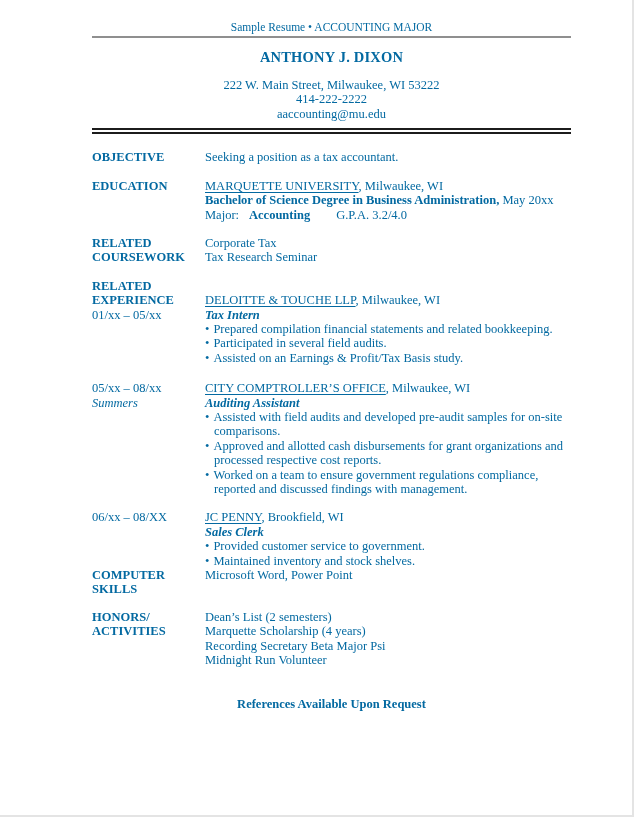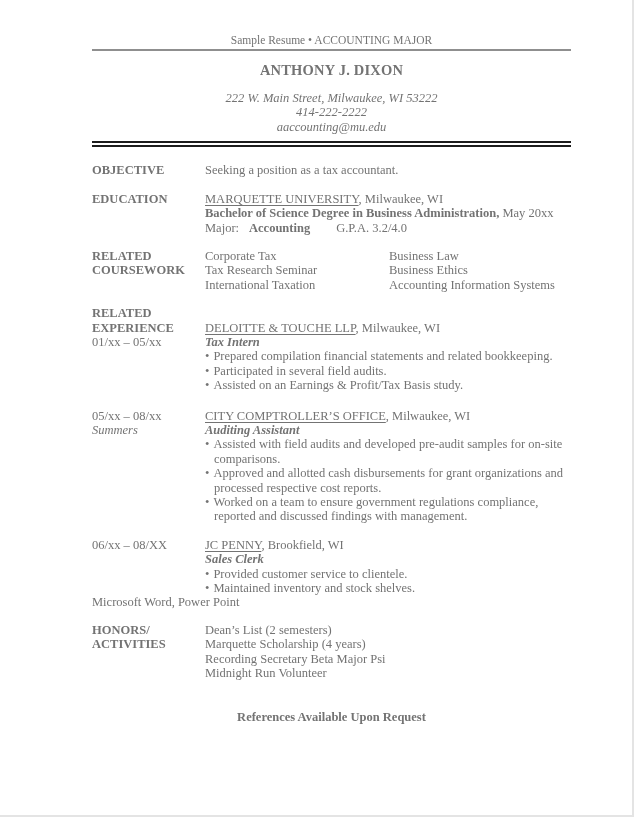--- a/index.html
+++ b/index.html
@@ -1,27 +1,27 @@
 <!DOCTYPE html>
 <html><head>
 <meta charset="utf-8">
 <style>
   html,body{margin:0;padding:0;background:#ffffff;}
   .page{
     width:634px;height:817px;box-sizing:border-box;
-    padding:33px 61px 0 92px;
+    padding:20px 61px 0 92px;
     border-right:2px solid #e4e4e4;border-bottom:2px solid #e4e4e4;
     font-family:"Liberation Serif","DejaVu Serif",serif;
-    font-size:12.5px;line-height:14.4px;color:#737373;
+    font-size:12.5px;line-height:14.4px;color:#0369a1;
     overflow:hidden;
   }
   .top-header-text{text-align:center;font-size:11.5px;}
   .header-rule{border-bottom:2px solid #8f8f8f;margin-top:2px;}
   .name{text-align:center;font-weight:bold;font-size:14.5px;margin-top:12px;letter-spacing:.2px;}
-  .contact{text-align:center;margin-top:13px;line-height:14.5px;font-style:italic;}
+  .contact{text-align:center;margin-top:13px;line-height:14.5px;}
   .double-rule{margin-top:7px;height:2px;border-top:2px solid #1c1c1c;border-bottom:2px solid #1c1c1c;}
   .resume-body{margin-top:16px;}
   .row{display:flex;}
   .label-col{width:113px;flex:0 0 113px;}
   .content-col{width:368px;}
   .sec-label{font-weight:bold;}
   .dates{font-weight:normal;}
   .note{font-style:italic;}
   .underline{text-decoration:underline;text-underline-offset:2px;}
   .jobtitle{font-weight:bold;font-style:italic;}
@@ -86,26 +86,20 @@
     <div class="row mb14">
       <div class="label-col">
         <div class="sec-label">RELATED</div>
         <div class="sec-label">COURSEWORK</div>
       </div>
       <div class="content-col">
         <div class="course-cols">
           <div class="course-col">
             <div class="nowrap">Corporate Tax</div>
             <div class="nowrap">Tax Research Seminar</div>
-            <div class="nowrap">International Taxation</div>
-          </div>
-          <div class="course-col">
-            <div class="nowrap">Business Law</div>
-            <div class="nowrap">Business Ethics</div>
-            <div class="nowrap">Accounting Information Systems</div>
           </div>
         </div>
       </div>
     </div>
 
     <div class="row">
       <div class="label-col sec-label">RELATED</div>
       <div class="content-col"></div>
     </div>
 
@@ -144,26 +138,30 @@
 
     <div class="row mb15">
       <div class="label-col">
         <div class="dates">06/xx – 08/XX</div>
       </div>
       <div class="content-col">
         <div class="nowrap">
           <span class="underline">JC PENNY</span><span>, Brookfield, WI</span>
         </div>
         <div class="jobtitle">Sales Clerk</div>
-        <div class="bullet"><span class="bmark">•</span><span>Provided customer service to clientele.</span></div>
+        <div class="bullet"><span class="bmark">•</span><span>Provided customer service to government.</span></div>
         <div class="bullet"><span class="bmark">•</span><span>Maintained inventory and stock shelves.</span></div>
       </div>
     </div>
 
     <div class="row mb13">
+      <div class="label-col">
+        <div class="sec-label">COMPUTER</div>
+        <div class="sec-label">SKILLS</div>
+      </div>
       <div class="content-col nowrap">Microsoft Word, Power Point</div>
     </div>
 
     <div class="row">
       <div class="label-col">
         <div class="sec-label">HONORS/</div>
         <div class="sec-label">ACTIVITIES</div>
       </div>
       <div class="content-col">
         <div class="nowrap">Dean’s List (2 semesters)</div>

